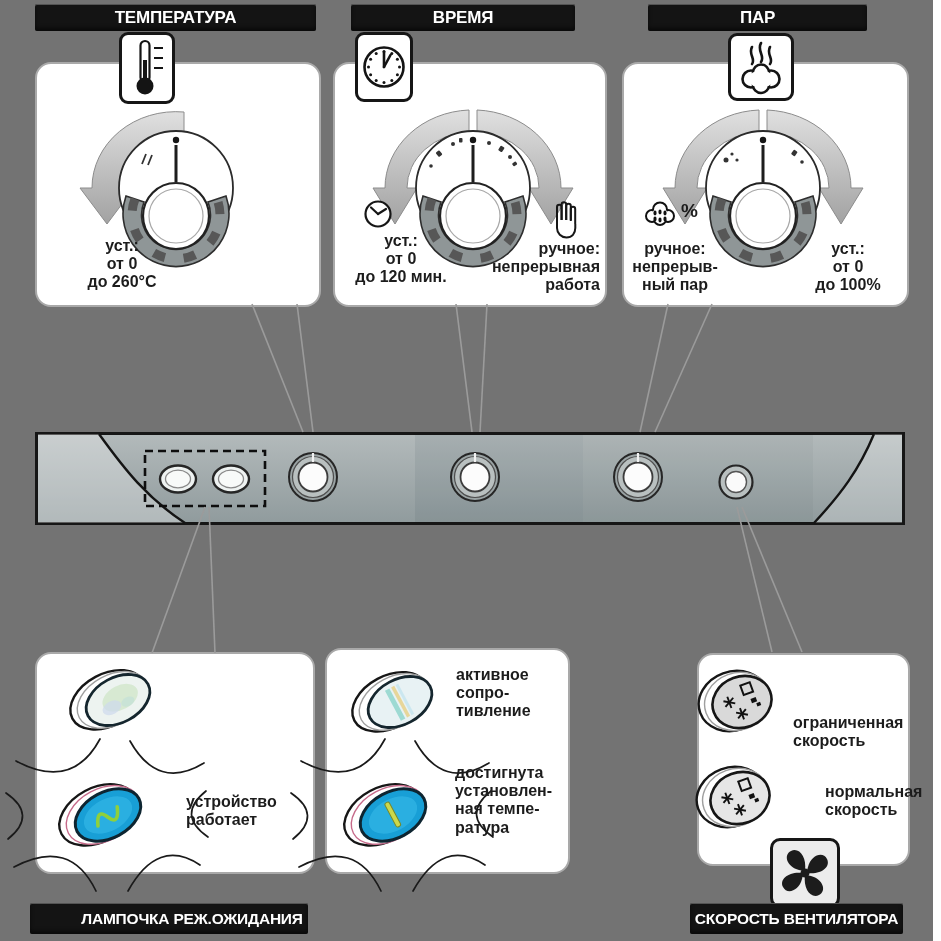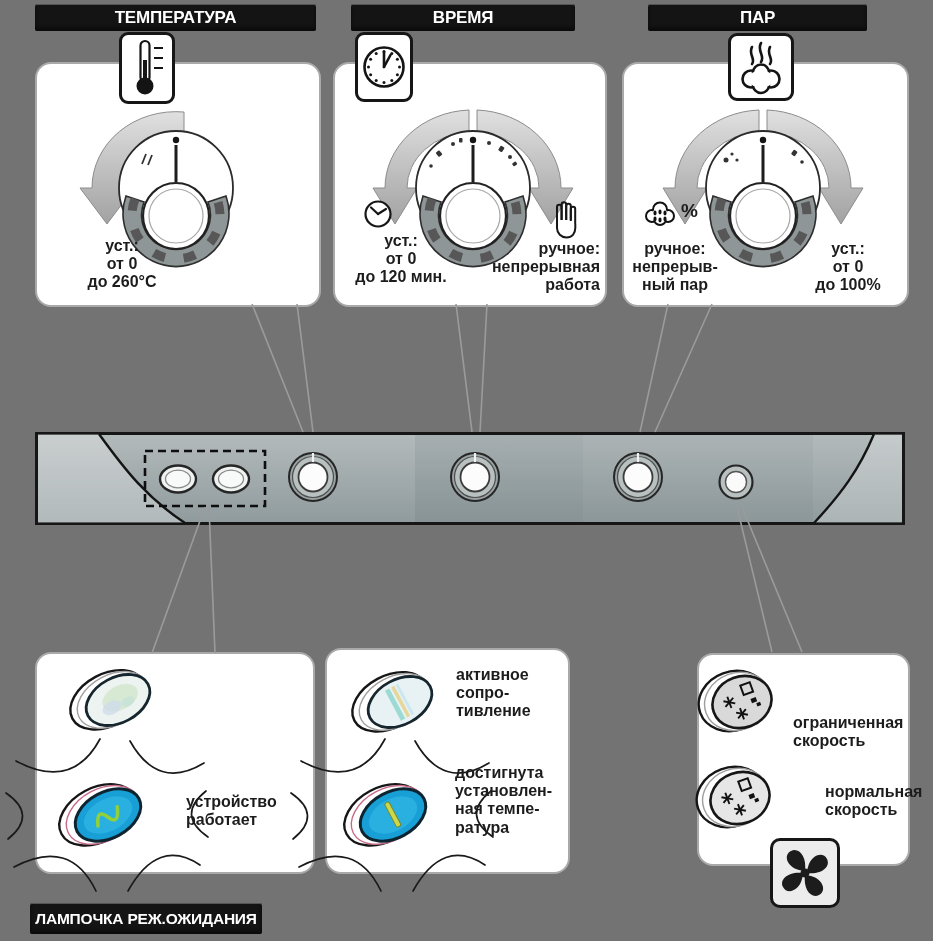--- a/index.html
+++ b/index.html
@@ -381,15 +381,16 @@
 тивление</div>
   <div class="callout" style="left:455px;top:764px;width:112px;">достигнута
 установлен-
 ная темпе-
 ратура</div>
   <div class="callout" style="left:793px;top:714px;width:110px;">ограниченная
 скорость</div>
   <div class="callout" style="left:793px;top:783px;width:108px;margin-left:32px;">нормальная
 скорость</div>
 
-  <div class="blklabel ftr" style="left:30px;width:232px;">ЛАМПОЧКА РЕЖ.ОЖИДАНИЯ</div>
+  <div class="blklabel ftr" style="left:30px;width:232px;padding-left:46px;">ЛАМПОЧКА РЕЖ.ОЖИДАНИЯ</div>
+  <div class="blklabel ftr" style="left:690px;width:213px;">СКОРОСТЬ ВЕНТИЛЯТОРА</div>
 
 </div>
 
 </body></html>

